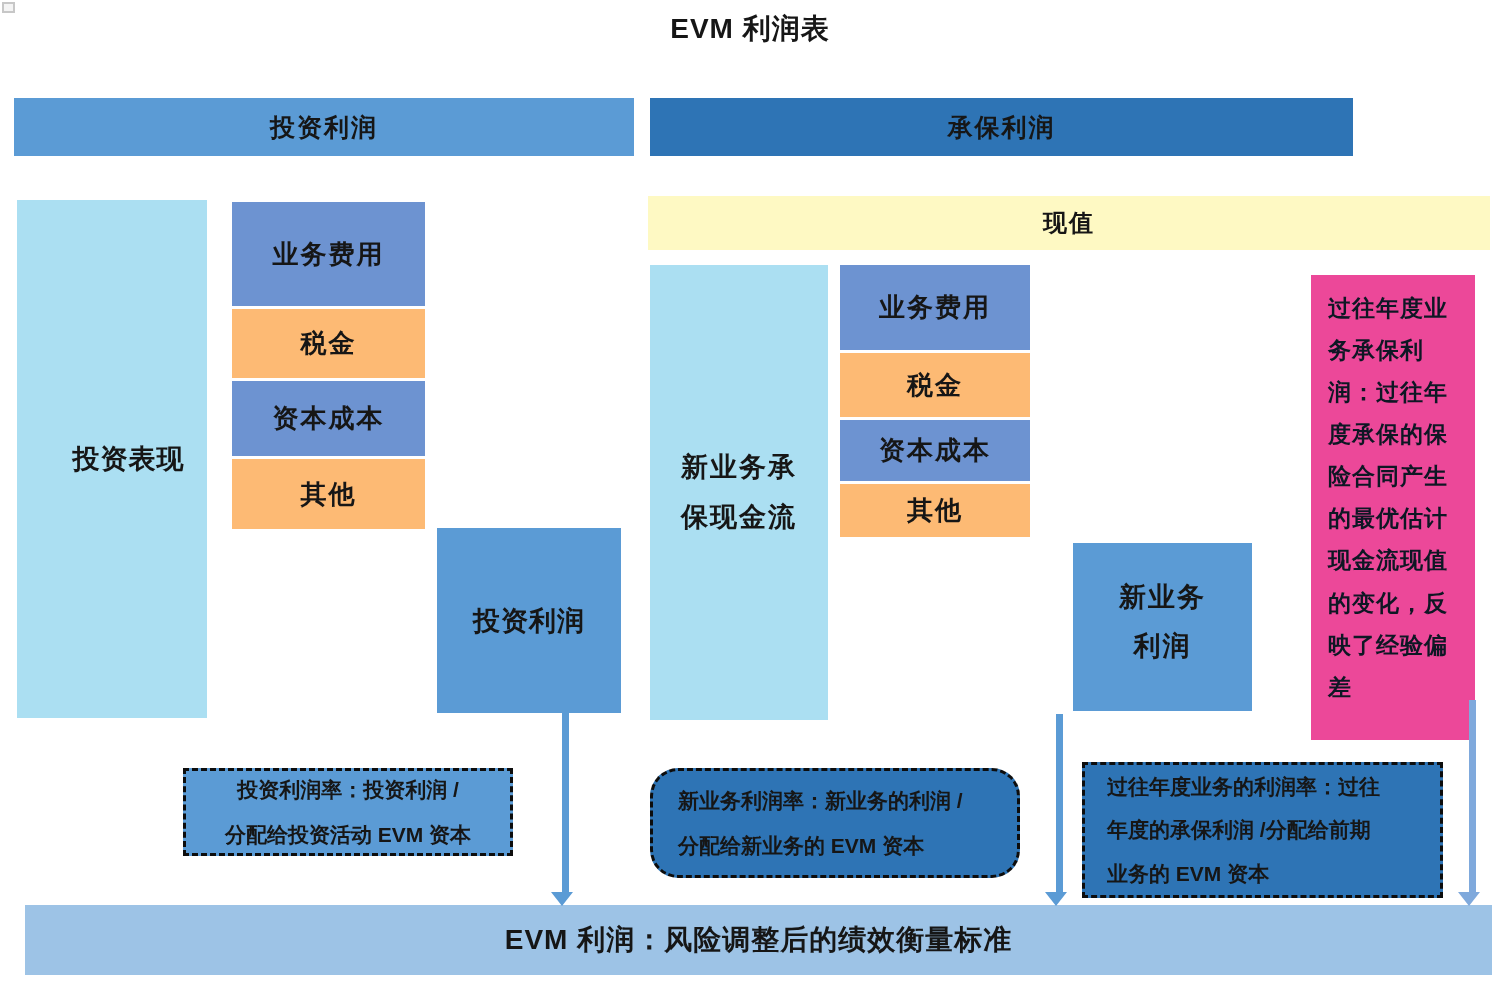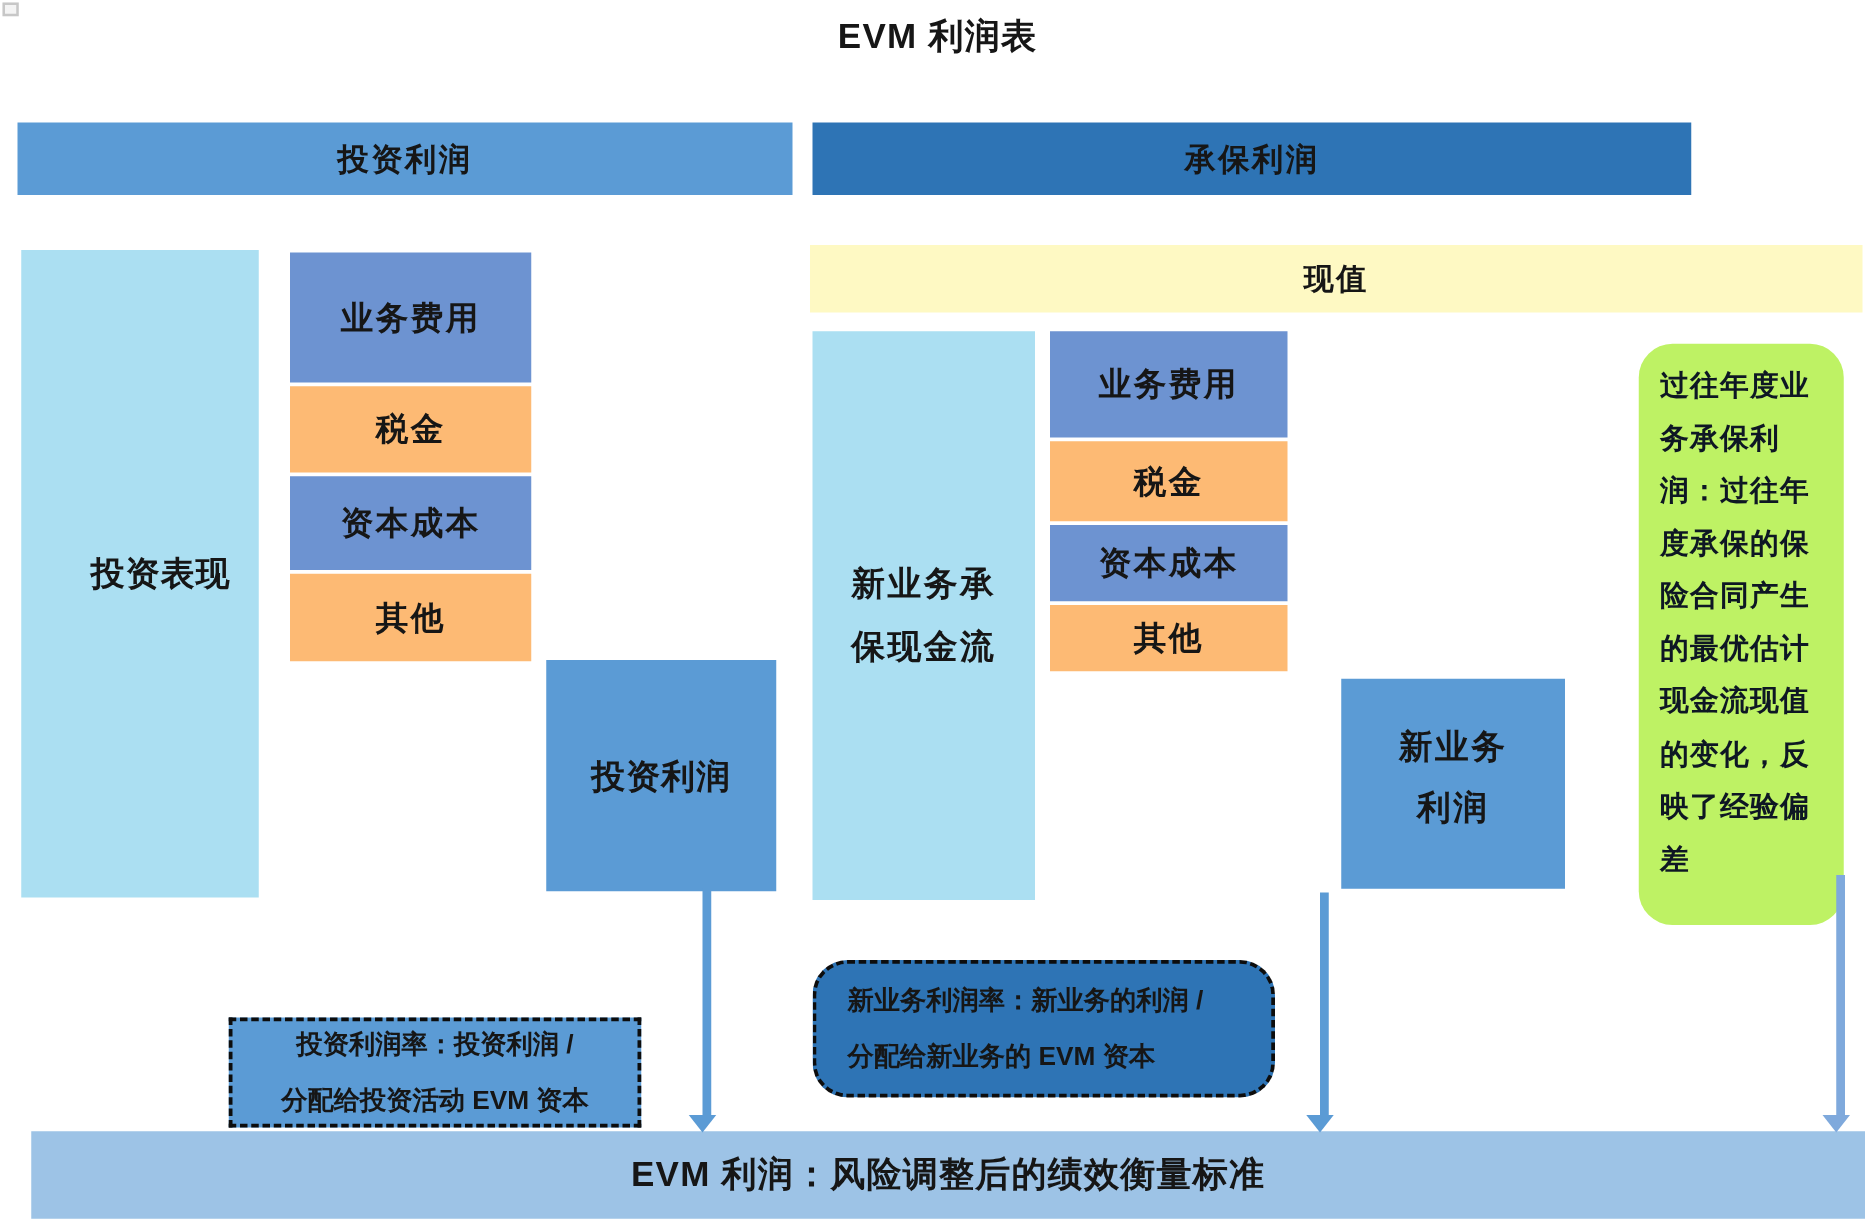--- a/index.html
+++ b/index.html
@@ -16,21 +16,21 @@
   .corner-artifact { left:2px; top:2px; width:13px; height:11px; background:#f4f4f4; border:2px solid #c7c7c7; }
 
   .title { left:0; top:10px; width:100%; text-align:center; font-size:28px; font-weight:bold; letter-spacing:1px; }
 
   .hdr { height:58px; font-size:25px; font-weight:bold; letter-spacing:2px; }
   .hdr-left  { left:14px;  top:98px; width:620px; background:#5b9bd5; }
   .hdr-right { left:650px; top:98px; width:703px; background:#2e74b5; }
 
   .cyan { background:#abdff2; }
   .blue { background:#5b9bd5; }
-  .darkblue { background:#bef264;border-radius:27px; }
+  .darkblue { background:#ec4899; }
 
   .perf-box { left:17px; top:200px; width:190px; height:518px; font-size:27px; letter-spacing:1px;padding-left:33px; }
 
   .stack { display:flex; flex-direction:column; gap:3px; }
   .stack-left { left:232px; top:202px; width:193px; }
   .stack-mid  { left:840px; top:265px; width:190px; }
   .stack .item { display:flex; align-items:center; justify-content:center; font-size:26px; font-weight:bold; letter-spacing:2px;text-align:center; }
   .stack .mid-tone   { background:#6d93d1; }
   .stack .light-tone { background:#fdba74; }
   .stack-left .i1 { height:104px; } .stack-left .i2 { height:69px; }
@@ -44,21 +44,21 @@
 
   .cashflow-box { left:650px; top:265px; width:178px; height:455px; font-size:27px; line-height:1.85; letter-spacing:2px; }
 
   .nb-profit { left:1073px; top:543px; width:179px; height:168px; font-size:27px; line-height:1.8; letter-spacing:2px;
                align-items:flex-start; padding-top:30px; }
 
   .past-box { left:1311px; top:275px; width:164px; height:465px; padding:12px 6px 0 17px;
               font-size:23px; font-weight:bold; line-height:1.83; text-align:left; color:#0e1724; letter-spacing:1px; }
 
   .dashed { border:3px dashed #0d0d0d; font-size:21px; font-weight:bold; line-height:2.15; }
-  .dashed-1 { left:183px;  top:768px; width:330px; height:88px; background:#5b9bd5;margin-top:46px; }
+  .dashed-1 { left:183px;  top:768px; width:330px; height:88px; background:#5b9bd5; }
   .dashed-2 { left:650px;  top:768px; width:370px; height:110px; background:#2e74b5;
               display:flex; align-items:center; justify-content:flex-start; text-align:left; padding-left:25px;border-radius:28px; }
   .dashed-3 { left:1082px; top:762px; width:361px; height:136px; background:#2e74b5;
               display:flex; align-items:center; justify-content:flex-start; text-align:left; padding-left:22px; line-height:2.05; }
 
   .bottom-bar { left:25px; top:905px; width:1467px; height:70px; background:#9dc3e6;
                 font-size:28px; font-weight:bold; letter-spacing:1px; z-index:1; }
 
   .arrow { position:absolute; z-index:2; }
   .shaft { position:absolute; width:7px; }
@@ -133,16 +133,19 @@
 差</div>
 
   <div class="arrow a3">
     <div class="shaft"></div>
     <div class="head"></div>
   </div>
 
   <div class="abs dashed dashed-2 pre">新业务利润率：新业务的利润 /
 分配给新业务的 EVM 资本</div>
 
+  <div class="abs dashed dashed-3 pre">过往年度业务的利润率：过往
+年度的承保利润 /分配给前期
+业务的 EVM 资本</div>
 
   <div class="abs center-flex bottom-bar">EVM 利润：风险调整后的绩效衡量标准</div>
 
 </div>
 
 </body></html>

